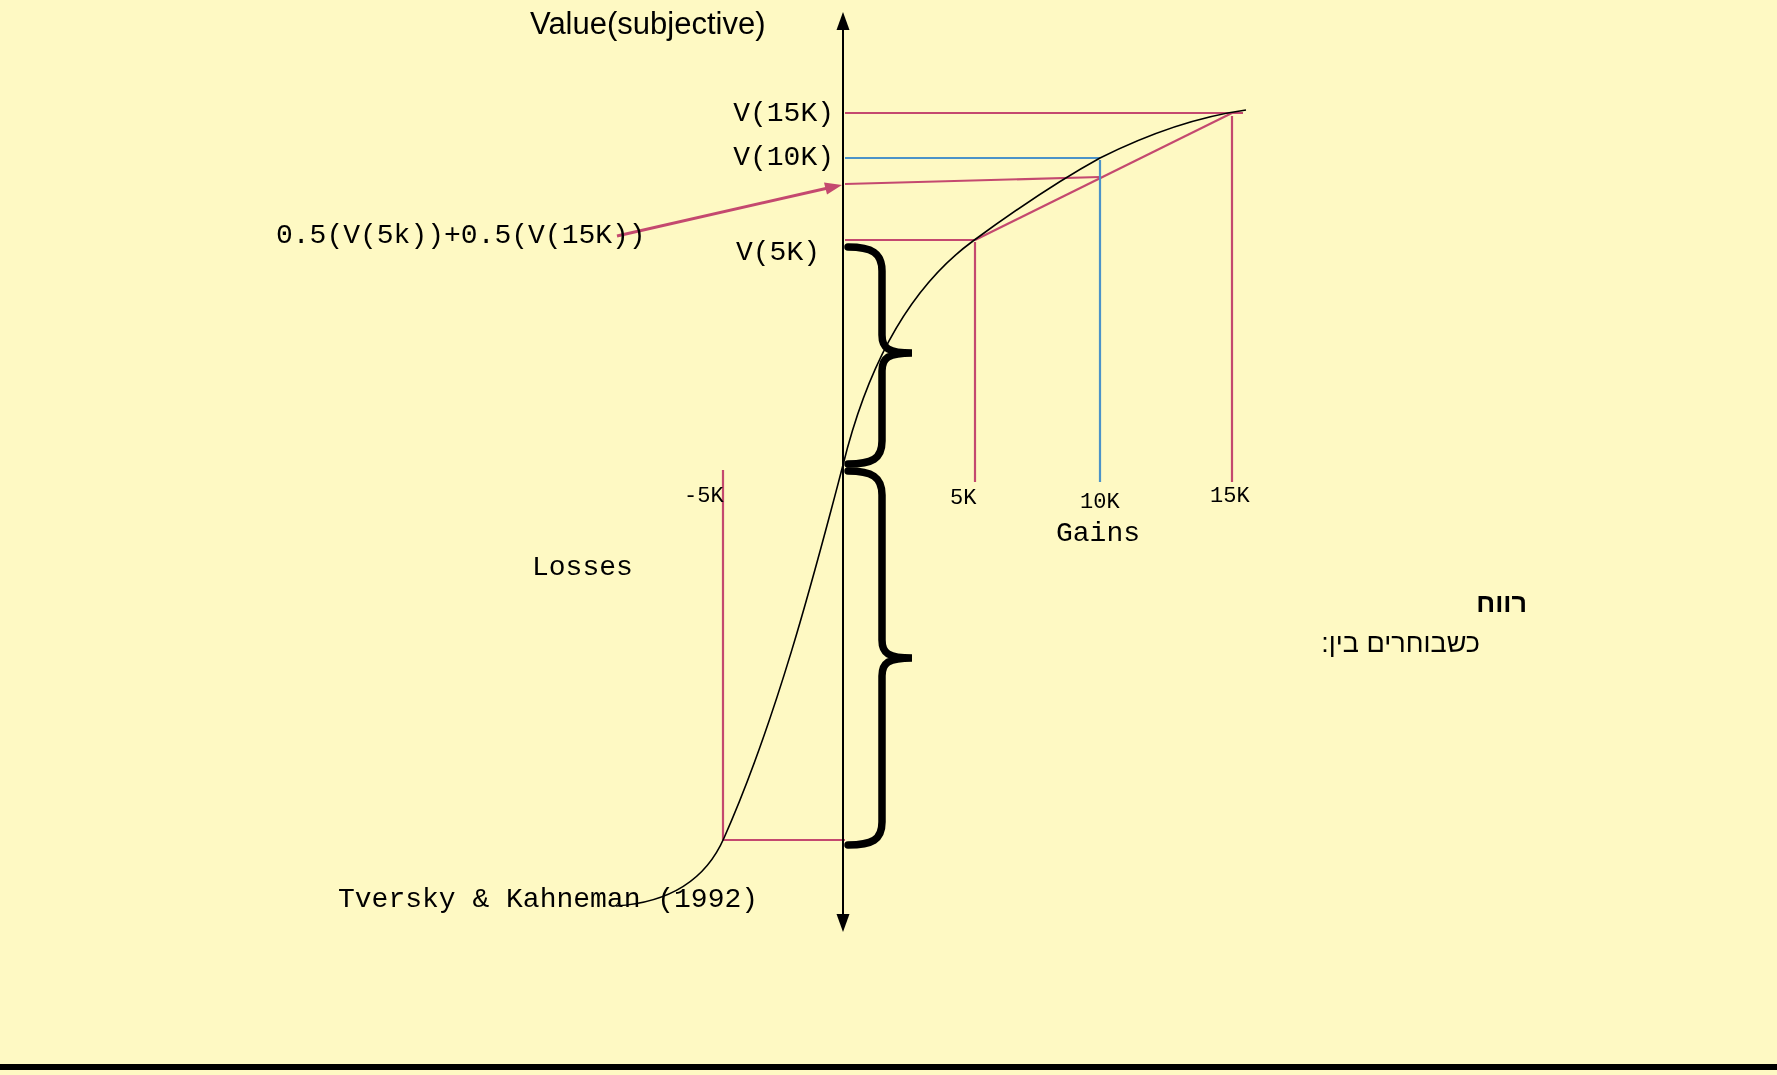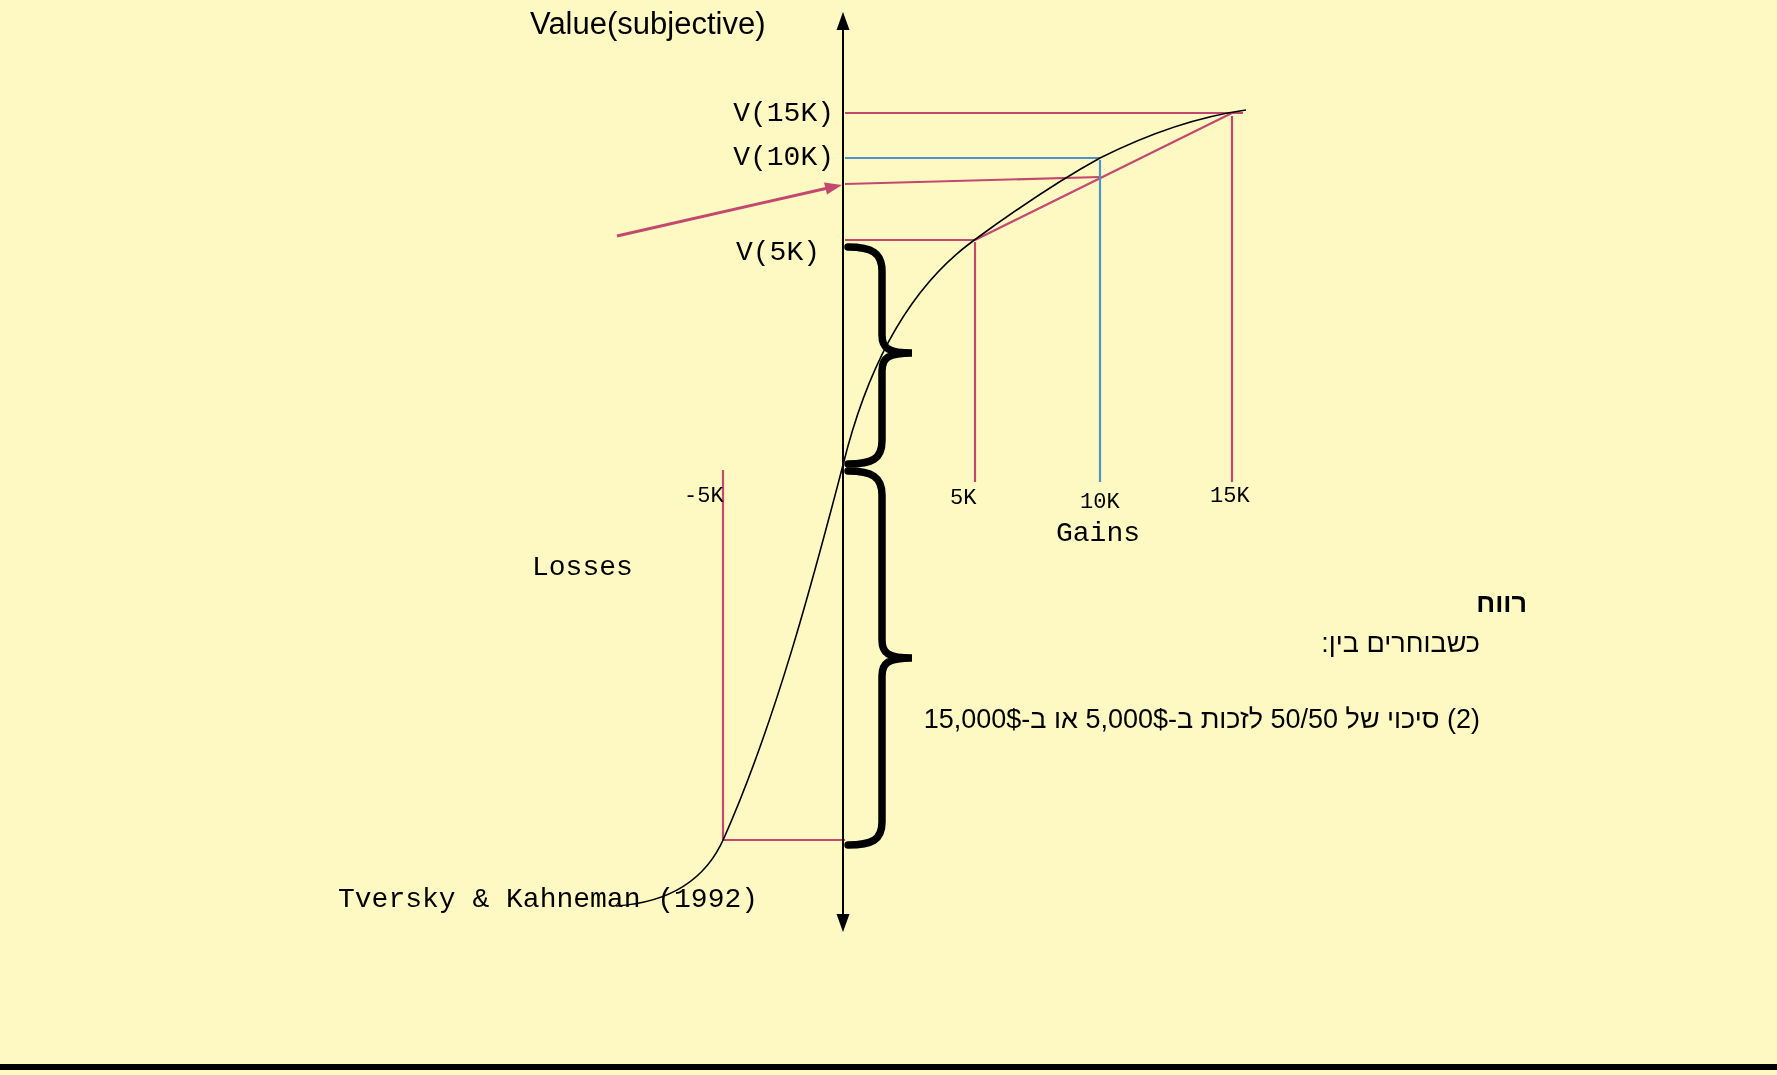--- a/index.html
+++ b/index.html
@@ -68,30 +68,30 @@
     <polygon class="ink-fill" points="843,932 836.5,914 849.5,914"></polygon>
 
     <line class="pink-stroke" stroke-width="3" x1="617" y1="236" x2="828" y2="188"></line>
     <polygon class="pink-fill" points="842,185 827,194.5 824,182.5"></polygon>
   </svg>
 
   <div class="abs sans axis-title">Value(subjective)</div>
 
   <div class="abs serif lbl-v15k">V(15K)</div>
   <div class="abs serif lbl-v10k">V(10K)</div>
+  <div class="abs serif lbl-expected">0.5(V(5k))+0.5(V(15K))</div>
   <div class="abs serif lbl-v5k">V(5K)</div>
 
   <div class="abs serif tick tick-neg5k">-5K</div>
   <div class="abs serif tick tick-5k">5K</div>
   <div class="abs serif tick tick-10k">10K</div>
   <div class="abs serif tick tick-15k">15K</div>
 
   <div class="abs serif lbl-losses">Losses</div>
   <div class="abs serif lbl-gains">Gains</div>
 
   <div class="abs serif lbl-credit">Tversky &amp; Kahneman (1992)</div>
 
   <div class="abs sans note note-heading" dir="rtl">רווח</div>
   <div class="abs sans note note-line1" dir="rtl">כשבוחרים בין:</div>
-  <div class="abs sans note note-line3" dir="rtl">(2) סיכוי של 50/50 לזכות ב-5,000$ או ב-15,000$</div>
 
   <div class="abs bottom-bar"></div>
 </div>
 
 </body></html>

